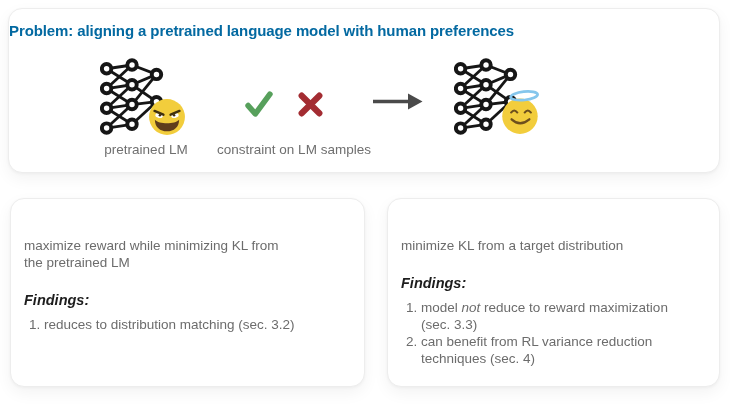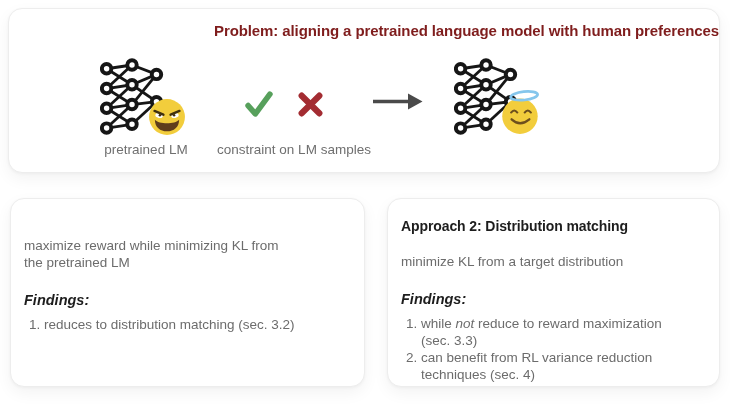--- a/index.html
+++ b/index.html
@@ -1,22 +1,22 @@
 <!DOCTYPE html>
 <html><head>
 <meta charset="utf-8">
 <style>
   html,body{margin:0;padding:0;background:#ffffff;}
   .page{position:relative;width:730px;height:406px;background:#ffffff;
         font-family:"Liberation Sans",sans-serif;overflow:hidden;}
   .card{position:absolute;background:#fff;border:1px solid #ededed;border-radius:14px;
         box-shadow:0 6px 16px rgba(0,0,0,.05),0 1px 3px rgba(0,0,0,.04);box-sizing:border-box;}
   .top-card{left:8px;top:8px;width:712px;height:165px;}
-  .top-card h1{margin:0;padding-top:13px;text-align:right;font-size:15px;font-weight:700;
-               color:#7f1d1d;letter-spacing:-0.1px;}
+  .top-card h1{margin:0;padding-top:13px;text-align:left;font-size:15px;font-weight:700;
+               color:#0369a1;letter-spacing:-0.1px;}
   .group{position:absolute;top:47px;height:104px;}
   .g1{left:62px;width:150px;text-decoration:underline;}
   .g2{left:190px;width:190px;}
   .g3{left:416px;width:150px;}
   .icon-wrap{position:relative;width:104px;height:84px;margin:0 auto;}
   .net{position:absolute;left:6px;top:2px;}
   .devil{position:absolute;left:54px;top:42px;}
   .angel{position:absolute;left:50px;top:32px;}
   .glabel{position:absolute;top:86px;left:0;right:0;text-align:center;
           font-size:13.5px;color:#6f6f6f;}
@@ -159,27 +159,26 @@
     <h3>Findings:</h3>
     <ol>
       <li>
         <span class="num">1.</span>
         <span class="li-text"><span>reduces to distribution matching (sec. 3.2)</span></span>
       </li>
     </ol>
   </section>
 
   <section class="card right-card">
-    <h2>Approach 2: Distribution matching</h2>
     <p class="body">minimize KL from a target distribution</p>
     <h3>Findings:</h3>
     <ol>
       <li>
         <span class="num">1.</span>
-        <span class="li-text"><span>while </span><em>not</em><span> reduce to reward maximization (sec. 3.3)</span></span>
+        <span class="li-text"><span>model </span><em>not</em><span> reduce to reward maximization (sec. 3.3)</span></span>
       </li>
       <li>
         <span class="num">2.</span>
         <span class="li-text"><span>can benefit from RL variance reduction techniques (sec. 4)</span></span>
       </li>
     </ol>
   </section>
 
 </div>
 

